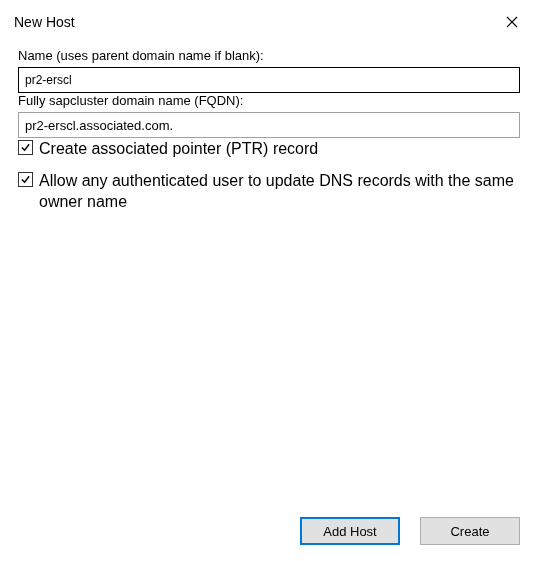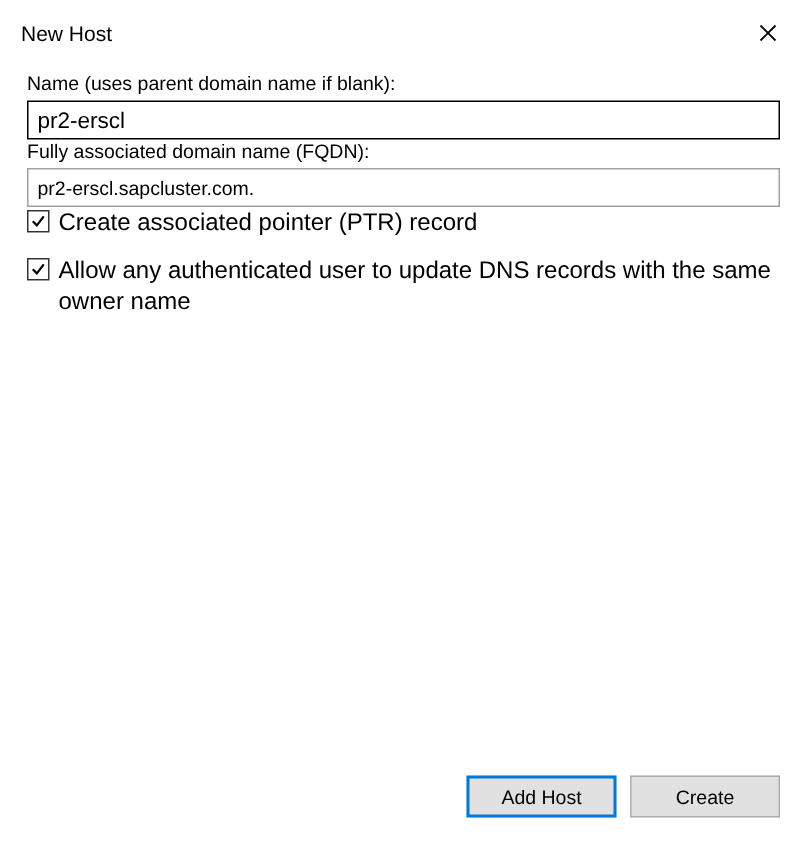--- a/index.html
+++ b/index.html
@@ -41,21 +41,21 @@
     .field-label {
       margin-bottom: 4px;
       font-size: 13px;
     }
     .text-input {
       width: 100%;
       height: 26px;
       border: 1px solid #000000;
       padding: 3px 6px;
       font-family: inherit;
-      font-size: 15px;
+      font-size: 12px;
       outline: none;
       background: #ffffff;
     }
     .text-readonly {
       width: 100%;
       height: 26px;
       border: 1px solid #a0a0a0;
       padding: 3px 6px;
       font-family: inherit;
       font-size: 13px;
@@ -85,21 +85,21 @@
     .checkbox svg { width: 11px; height: 11px; }
     .checkbox-label {
       font-size: 16px;
       line-height: 1.35;
     }
     .footer {
       position: absolute;
       bottom: 16px;
       right: 18px;
       display: flex;
-      gap: 9px;
+      gap: 20px;
       padding-left: 48px;
     }
     .btn {
       min-width: 100px;
       height: 28px;
       background: #e1e1e1;
       border: 1px solid #adadad;
       font-family: inherit;
       font-size: 13px;
       cursor: pointer;
@@ -123,22 +123,22 @@
 </div>
 
 <div class="content">
 
   <div class="field">
     <div class="field-label">Name (uses parent domain name if blank):</div>
     <input type="text" class="text-input" value="pr2-erscl" style="">
   </div>
 
   <div class="field">
-    <div class="field-label">Fully associated domain name (FQDN):</div>
-    <div class="text-readonly">pr2-erscl.sapcluster.com.</div>
+    <div class="field-label">Fully sapcluster domain name (FQDN):</div>
+    <div class="text-readonly">pr2-erscl.associated.com.</div>
   </div>
 
 
   <div class="checkbox-row">
     <div class="checkbox">
       <svg viewBox="0 0 12 12">
           <path d="M2 6 L5 9 L10 2.5" stroke="#000" stroke-width="1.6" fill="none"></path>
         </svg>
     </div>
     <div class="checkbox-label">Create associated pointer (PTR) record</div>

